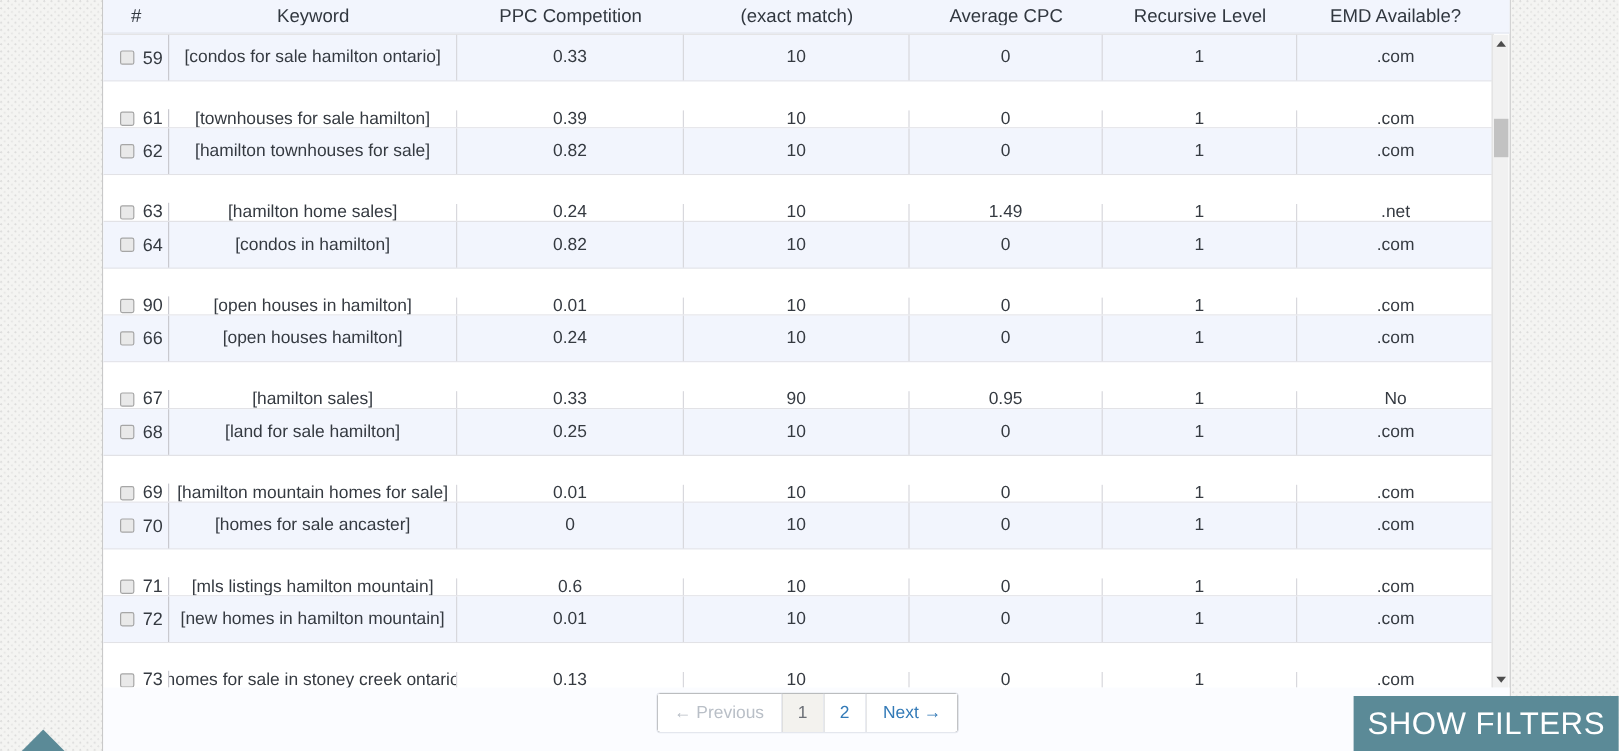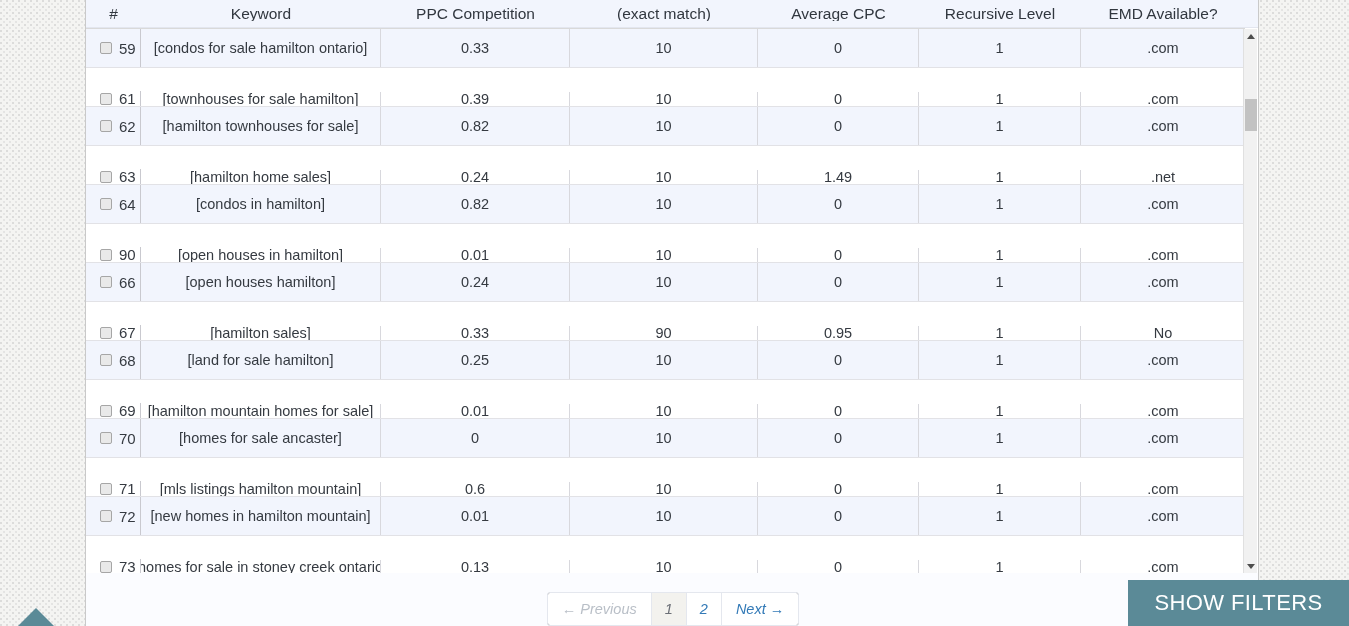--- a/index.html
+++ b/index.html
@@ -171,26 +171,25 @@
     width: 1174px;
     height: 53px;
     background: #fbfcff;
     display: flex;
     align-items: flex-start;
     justify-content: center;
   }
 
   #pagination {
     display: flex;
-    margin-top: 19px;
+    margin-top: 4px;
     border: 1px solid #e4e7ee;
     border-radius: 3px;
     overflow: hidden;
     background: #737373;
-    font-style: italic;
   }
   .pg-btn {
     height: 32px;
     display: flex;
     align-items: center;
     justify-content: center;
     padding: 0 14px;
     font-size: 14.5px;
     color: #337ab7;
     border-right: 1px solid #e4e7ee;
@@ -205,21 +204,21 @@
 
   
   #show-filters-btn {
     position: absolute;
     right: 0;
     bottom: 0;
     width: 221px;
     height: 46px;
     background: #5b8a97;
     color: #ffffff;
-    font-size: 22px;
+    font-size: 26px;
     letter-spacing: 0.4px;
     display: flex;
     align-items: center;
     justify-content: center;
     cursor: pointer;
     z-index: 20;
   }
 
   
   #scroll-top-btn {

